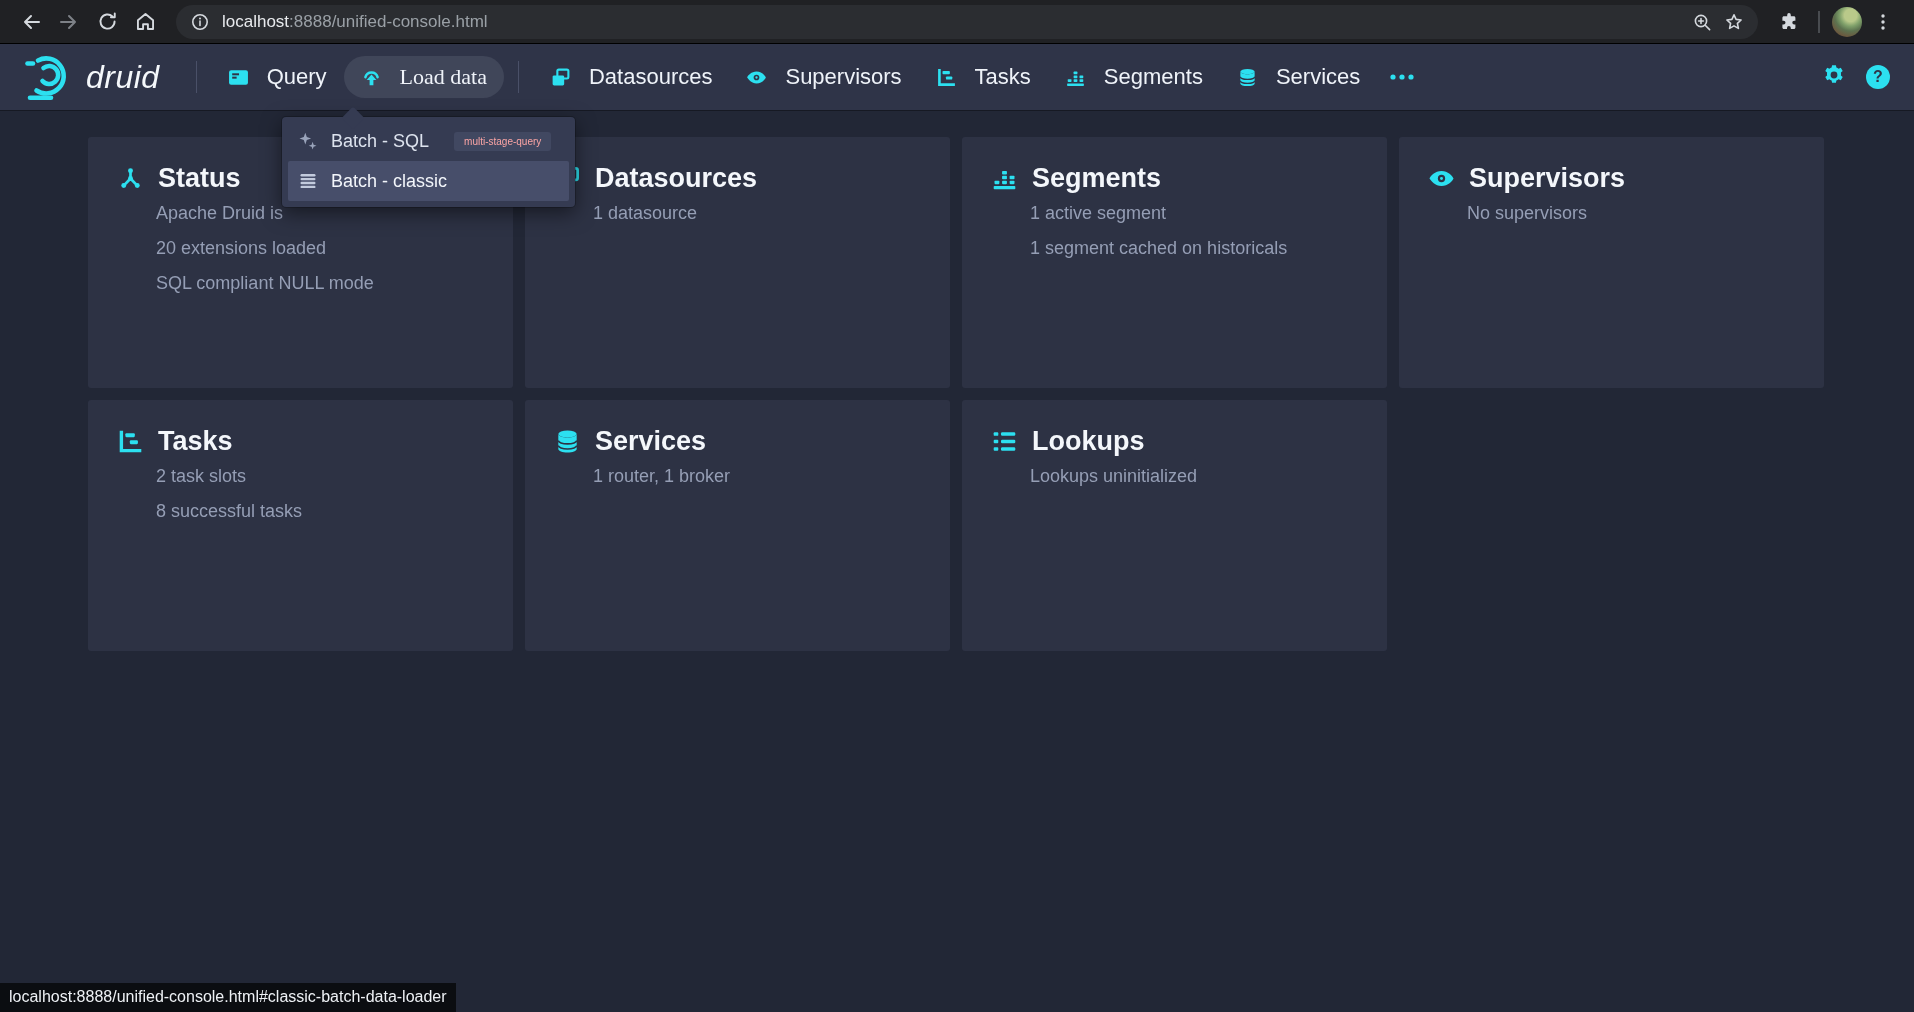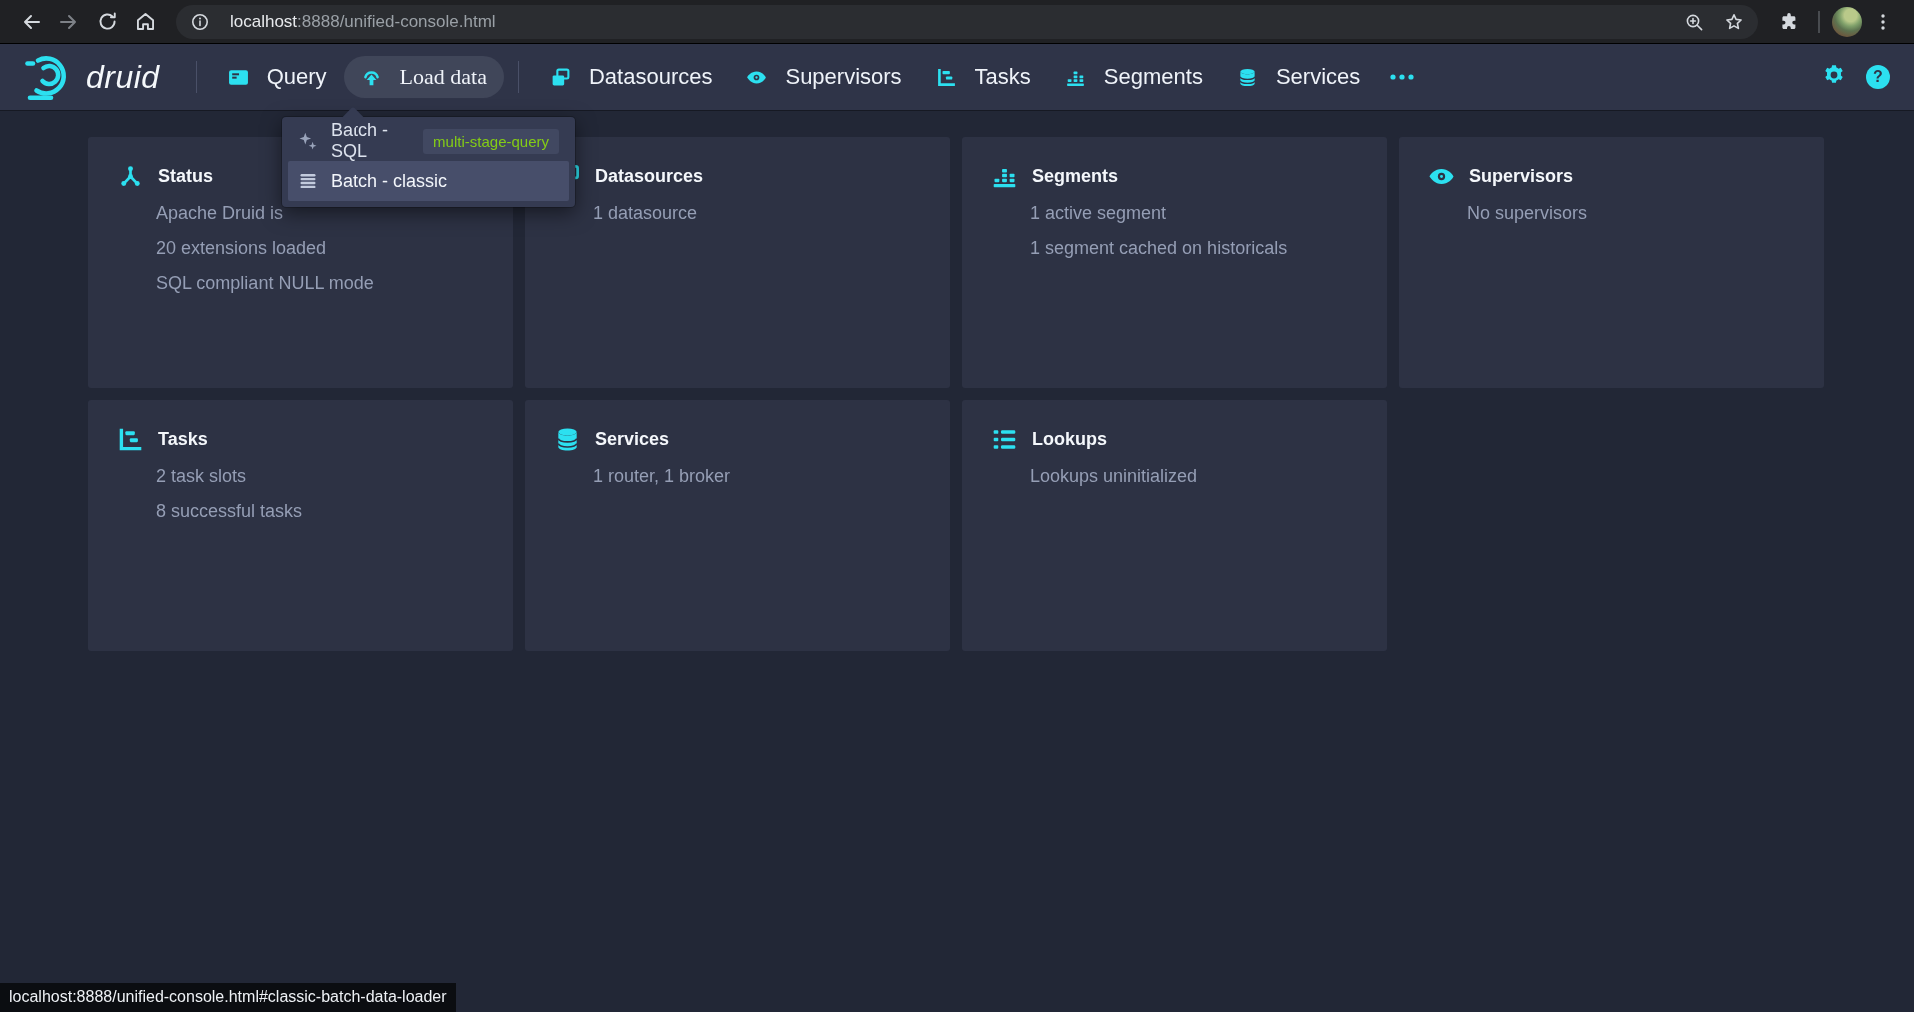--- a/index.html
+++ b/index.html
@@ -3,21 +3,21 @@
 <meta charset="utf-8">
 <style>
   * { margin:0; padding:0; box-sizing:border-box; }
   body { background:#111; font-family:"Liberation Sans", sans-serif; }
   .screen { position:relative; width:1914px; height:1012px; background:#222736; overflow:hidden; font-family:"Liberation Sans", sans-serif; }
 
   
   .browser-bar { position:absolute; left:0; top:0; width:100%; height:44px; background:#202124; display:flex; align-items:center; padding:0 14px; gap:4px; border-bottom:1px solid #000; }
   .tb-btn { width:34px; height:34px; border-radius:50%; display:flex; align-items:center; justify-content:center; color:#d5d9de; flex:0 0 auto; }
   .tb-btn.disabled { color:#7d8187; }
-  .omnibox { flex:1 1 auto; height:34px; margin:0 10px; background:#2b2d31; border-radius:17px; display:flex; align-items:center; padding:0 14px; gap:20px; color:#c7cbd1; min-width:0; }
+  .omnibox { flex:1 1 auto; height:34px; margin:0 10px; background:#2b2d31; border-radius:17px; display:flex; align-items:center; padding:0 14px; gap:12px; color:#c7cbd1; min-width:0; }
   .url-text { flex:1 1 auto; font-size:17px; white-space:nowrap; overflow:hidden; }
   .url-host { color:#e8eaed; }
   .url-path { color:#9aa0a6; }
   .omni-ic { color:#d5d9de; display:flex; flex:0 0 auto; }
   .profile-sep { width:2px; height:22px; background:#494c50; margin:0 8px; flex:0 0 auto; }
   .avatar { width:30px; height:30px; border-radius:50%; flex:0 0 auto;
     background: radial-gradient(circle at 62% 28%, #b9c98a 0 22%, #7fa06a 38%, #5d7350 55%, #6b5a40 75%, #38301f 100%); }
 
   
   .druid-nav { position:absolute; left:0; top:44px; width:100%; height:66px; background:#2f3448; display:flex; align-items:center; padding:0 24px; box-shadow:0 1px 0 rgba(0,0,0,.35);justify-content:space-between; }
@@ -29,32 +29,32 @@
   .nav-item .n-ic { display:flex; color:#2ce0f0; }
   .nav-item.active { background:#404659;font-family:Liberation Serif, serif; }
   .nav-more { padding:0 12px; }
   .nav-right { margin-left:auto; display:flex; align-items:center; gap:20px; }
   .help-circle { width:24px; height:24px; border-radius:50%; background:#2ce0f0; color:#2f3448; font-weight:700; font-size:16px; display:flex; align-items:center; justify-content:center; }
 
   
   .card { position:absolute; width:425px; height:251px; background:#2d3244; border-radius:3px; }
   .card-head { position:absolute; left:29px; top:26px; display:flex; align-items:center; gap:14px; }
   .card-ic { display:flex; color:#2ce0f0; }
-  .card-title { color:#f4f7fb; font-size:18px; font-weight:700; }
+  .card-title { color:#f4f7fb; font-size:27px; font-weight:700; }
   .card-lines { position:absolute; left:68px; top:59px; }
   .card-line { color:#959eb5; font-size:18px; line-height:35px; white-space:nowrap; }
 
   
   .popover { position:absolute; left:282px; top:117px; width:293px; background:#353b52; border-radius:4px; padding:6px; z-index:50; box-shadow:0 6px 20px rgba(0,0,0,.5), 0 0 0 1px rgba(0,0,0,.2); }
   .popover-caret { position:absolute; top:-7px; left:63px; width:16px; height:16px; background:#353b52; transform:rotate(45deg); border-radius:2px; }
   .menu-row { display:flex; align-items:center; gap:13px; height:36px; padding:0 10px; border-radius:2px; color:#dde3ee; font-size:18px; }
   .menu-row .m-ic { display:flex; color:#9aa4bb; }
   .menu-row.highlight { background:#474e6a; color:#f3f6fb; height:40px; margin-top:2px; }
   .menu-row.highlight .m-ic { color:#c3cbdd; }
-  .menu-badge { margin-left:12px; background:#414861; color:#84cc16; font-size:15px; padding:4px 10px; border-radius:3px; white-space:nowrap; }
+  .menu-badge { margin-left:12px; background:#414861; color:#fca5a5; font-size:10px; padding:4px 10px; border-radius:3px; white-space:nowrap; }
 
   
   .status-tooltip { position:absolute; left:0; bottom:0; background:#0b0d11; color:#eef1f5; font-size:16px; padding:5px 9px 6px; z-index:60; white-space:nowrap; }
 </style>
 </head>
 <body>
 
 <div class="screen">
 
   <header class="browser-bar">

